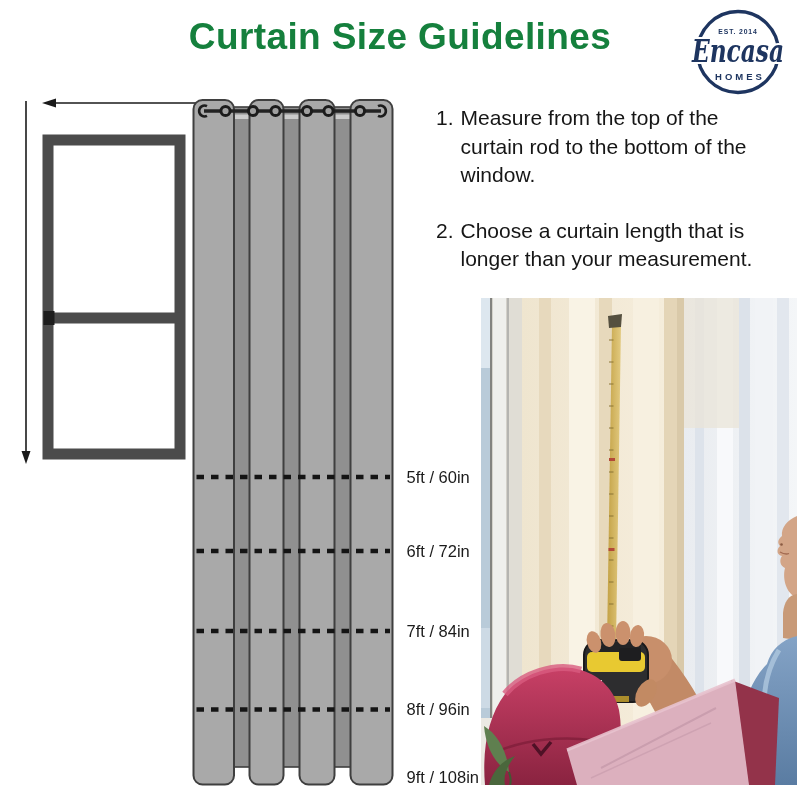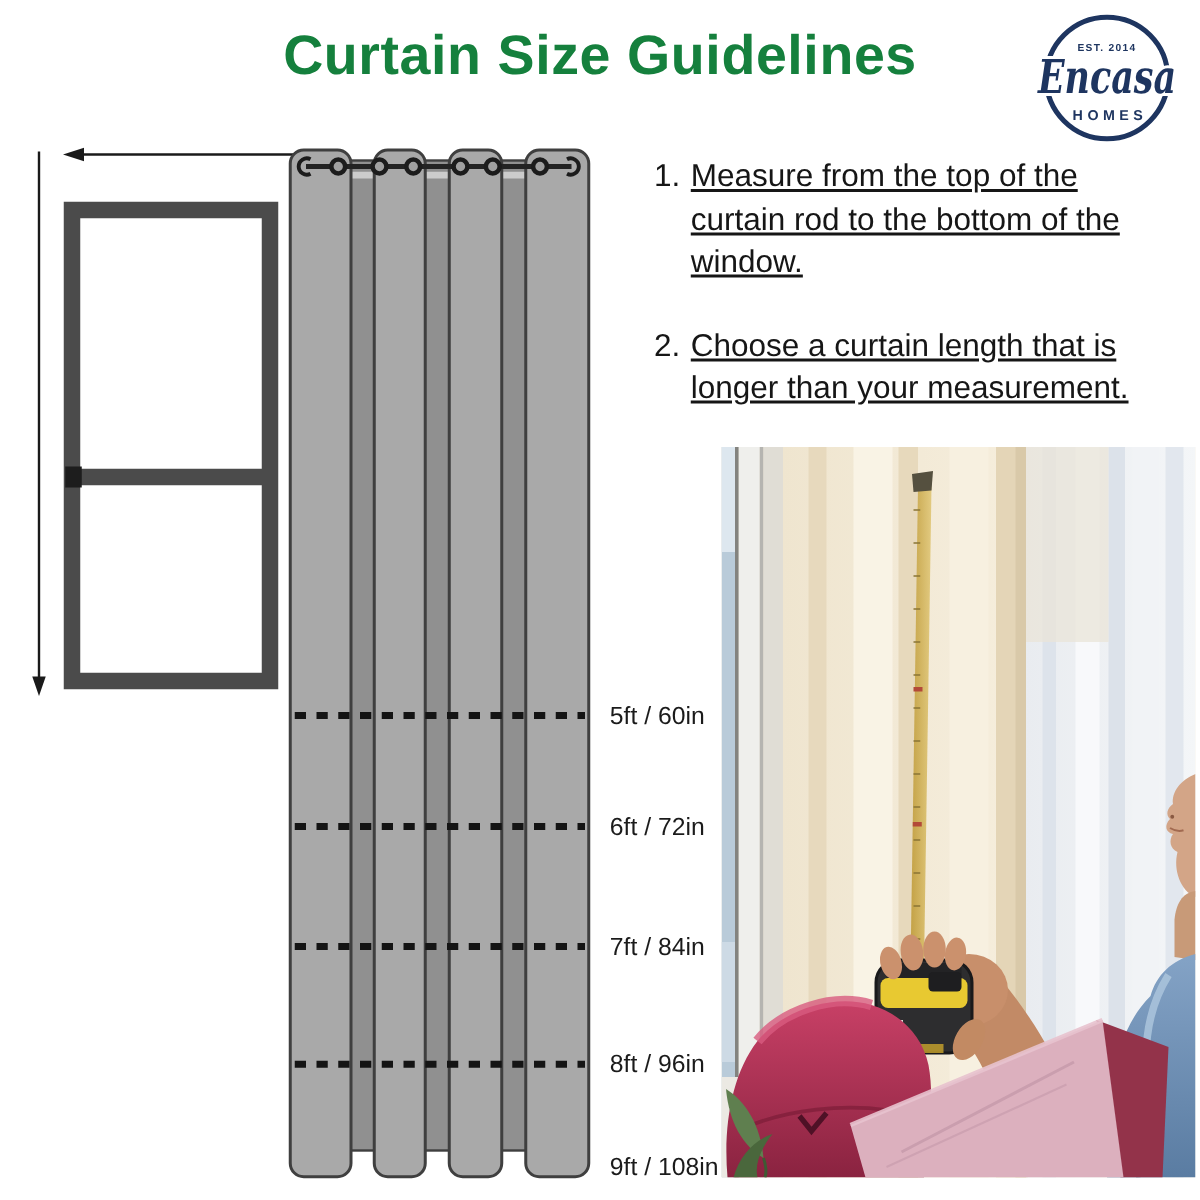--- a/index.html
+++ b/index.html
@@ -10,21 +10,21 @@
   .logo{position:absolute;left:687px;top:5px;width:102px;height:96px;}
   .logo-est{font-size:6.8px;font-weight:bold;letter-spacing:.9px;fill:#1e3560;
             font-family:"Liberation Sans",sans-serif;}
   .logo-name{font-size:31px;font-style:italic;font-weight:bold;fill:#1e3560;
              font-family:"DejaVu Serif",serif;paint-order:stroke;stroke:#ffffff;stroke-width:4px;}
   .logo-homes{font-size:9.5px;font-weight:bold;letter-spacing:3px;fill:#1e3560;
               font-family:"Liberation Sans",sans-serif;}
   .instructions{position:absolute;left:436px;top:104px;width:350px;color:#161616;}
   .instr{display:flex;gap:7px;margin-bottom:27px;font-size:21px;line-height:1.36;}
   .instr-num{flex:0 0 auto;}
-  .instr-text{width:318px;text-decoration:underline;}
+  .instr-text{width:318px;}
   .diagram{position:absolute;left:0;top:0;width:800px;height:800px;}
   .size-label{font-size:16.5px;fill:#1b1b1b;font-family:"Liberation Sans",sans-serif;}
   .photo{position:absolute;left:481px;top:298px;width:316px;height:487px;}
 </style>
 </head>
 <body>
 
 <div class="page">
 
   <h1 class="title">Curtain Size Guidelines</h1>

